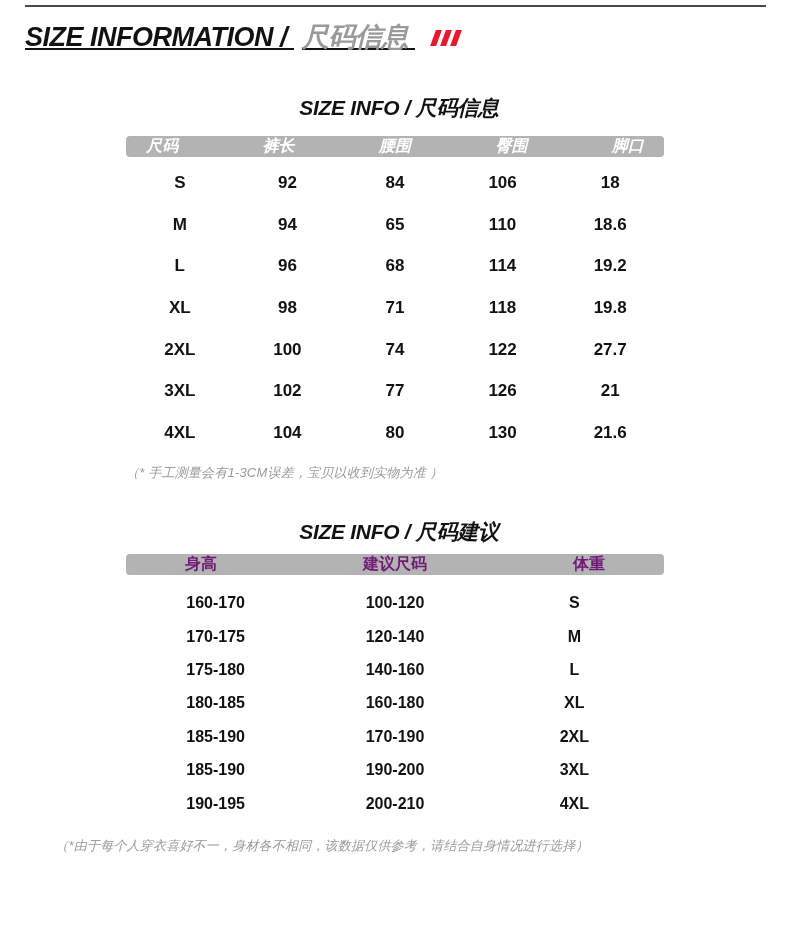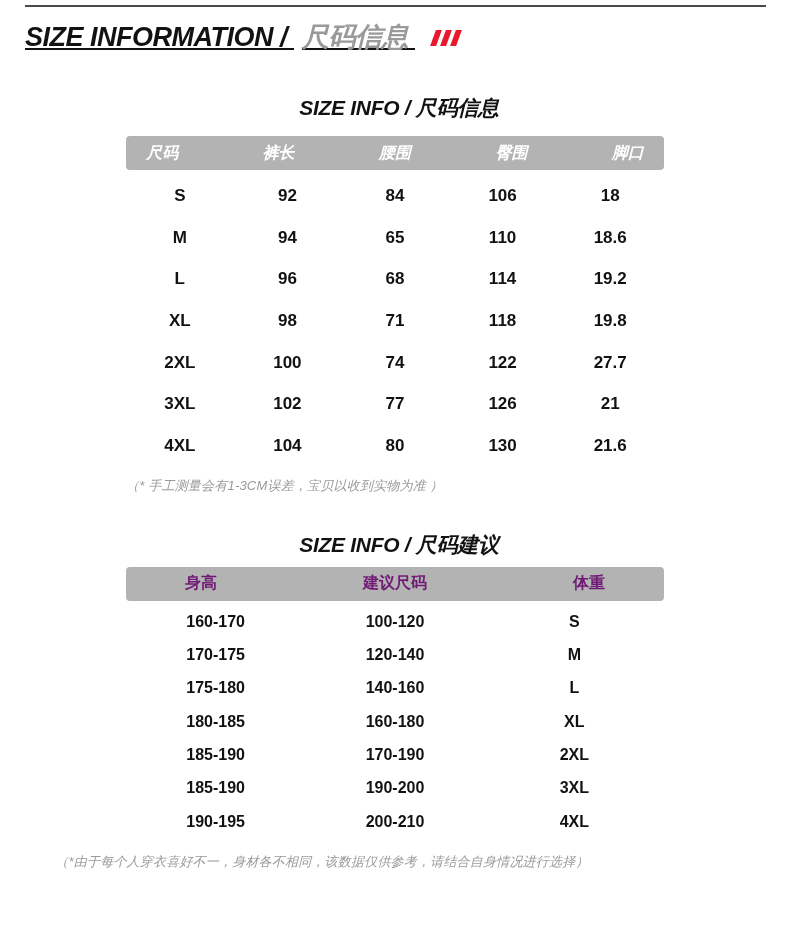--- a/index.html
+++ b/index.html
@@ -29,39 +29,39 @@
     background:var(--accent-red);transform:skewX(-20deg);
   }
   .section-title{
     text-align:center;font-size:21px;font-weight:bold;font-style:italic;
     line-height:26px;letter-spacing:-0.3px;margin-left:8px;
   }
   .section-title.first{margin-top:41px;}
   .section-title.second{margin-top:37px;}
   .tablewrap{width:538px;margin:0 auto;}
   .bar{
-    height:34px;margin-top:15px;border-radius:4px;background:var(--header-bar);
+    height:21px;margin-top:15px;border-radius:4px;background:var(--header-bar);
     display:flex;align-items:center;gap:44px;
   }
   .bar.second{margin-top:9px;}
   .bar .hcell{flex:1;text-align:center;font-size:16px;font-weight:bold;}
   .bar.first .hcell{color:#ffffff;font-style:italic;}
   .bar.second .hcell{color:#701a75;}
   .rows{margin-top:5px;}
   .rows.second{margin-top:4px;}
   .trow{display:flex;align-items:center;}
   .rows.first .trow{height:41.7px;font-size:17px;}
-  .rows.second .trow{height:33.4px;font-size:16px;}
+  .rows.second .trow{height:33.4px;font-size:16px;align-items:flex-end;}
   .tcell{flex:1;text-align:center;font-weight:bold;color:var(--ink);}
   .note{
     font-size:13px;font-style:italic;color:var(--muted-text);
     line-height:18px;letter-spacing:0.2px;
   }
   .note.first{margin-top:10px;text-align:left;padding-right:4px;}
-  .note.second{margin-top:14px;text-align:center;width:644px;}
+  .note.second{margin-top:24px;text-align:center;width:644px;}
 </style>
 </head>
 <body>
 
 <div class="top-rule"></div>
 
 <div class="main-header">
   <span class="en">SIZE INFORMATION /</span>
   <span class="zh">尺码信息</span>
   <span class="stripes">

